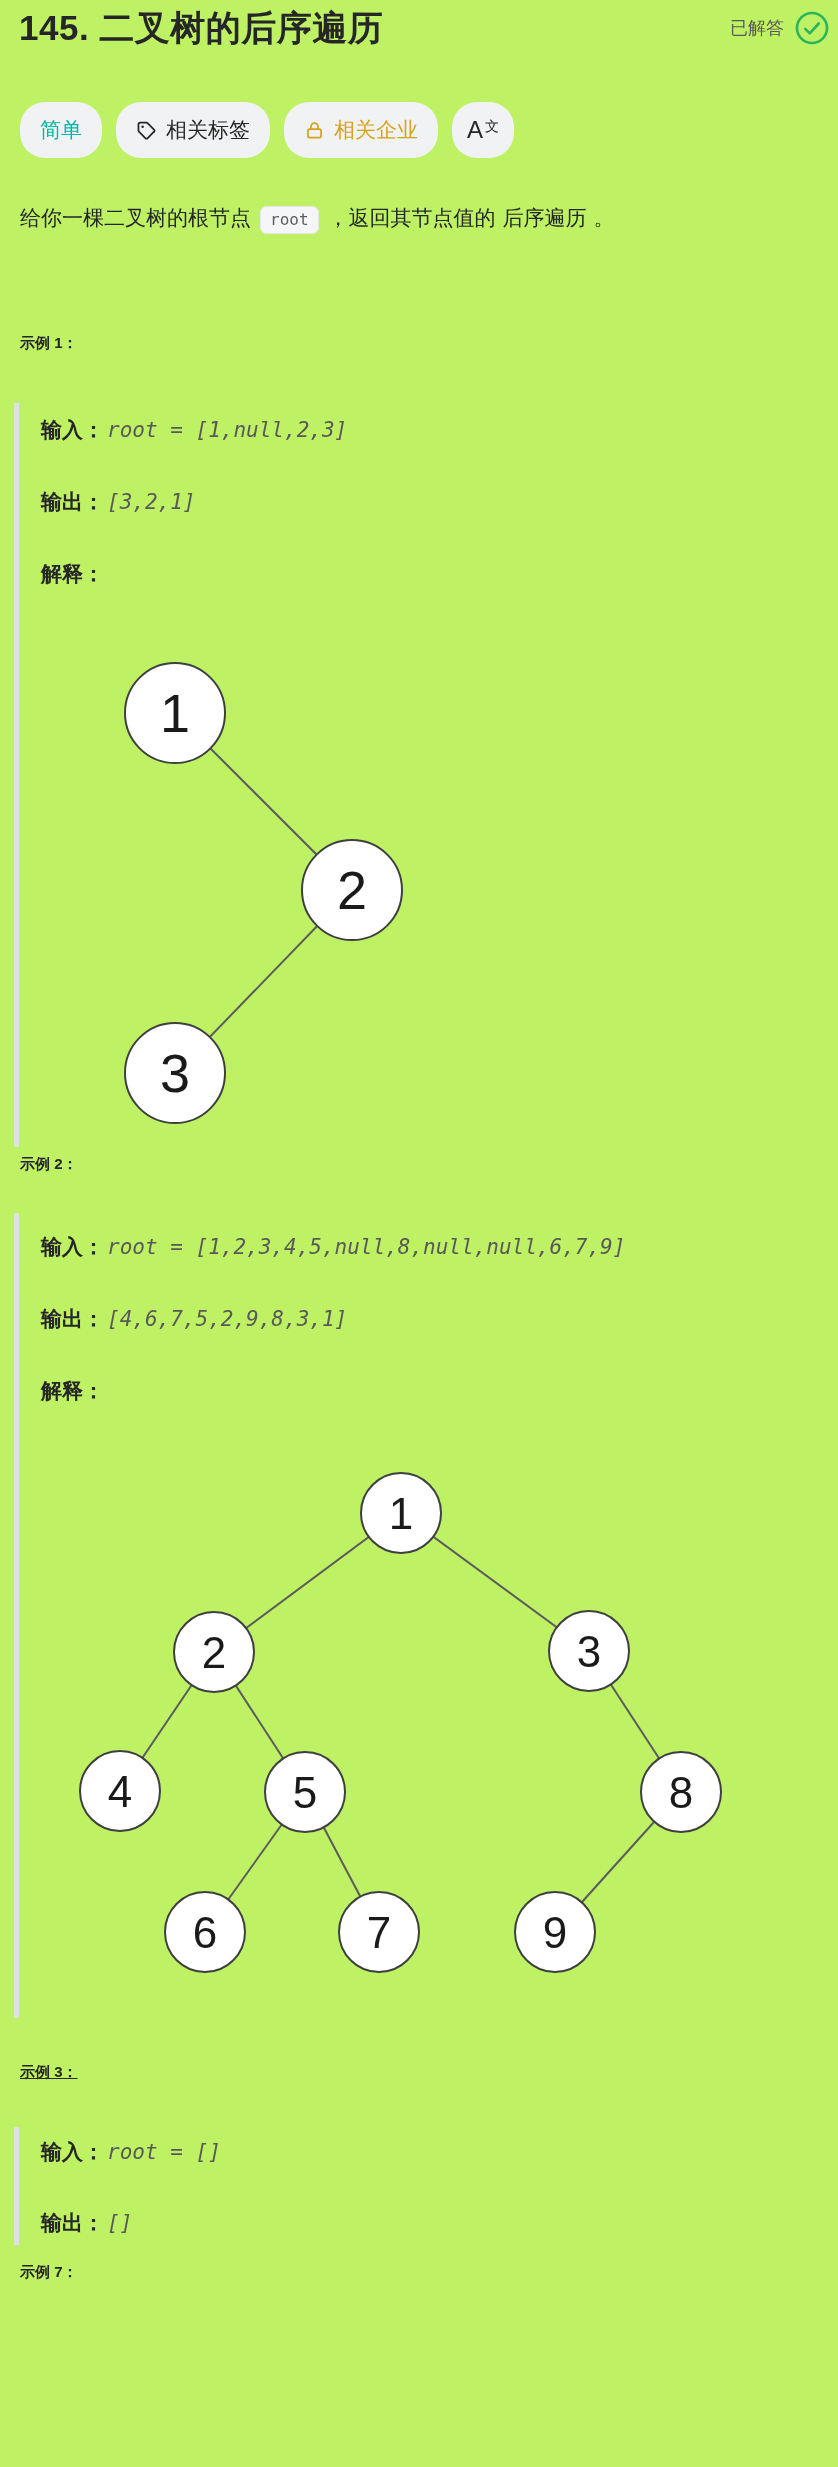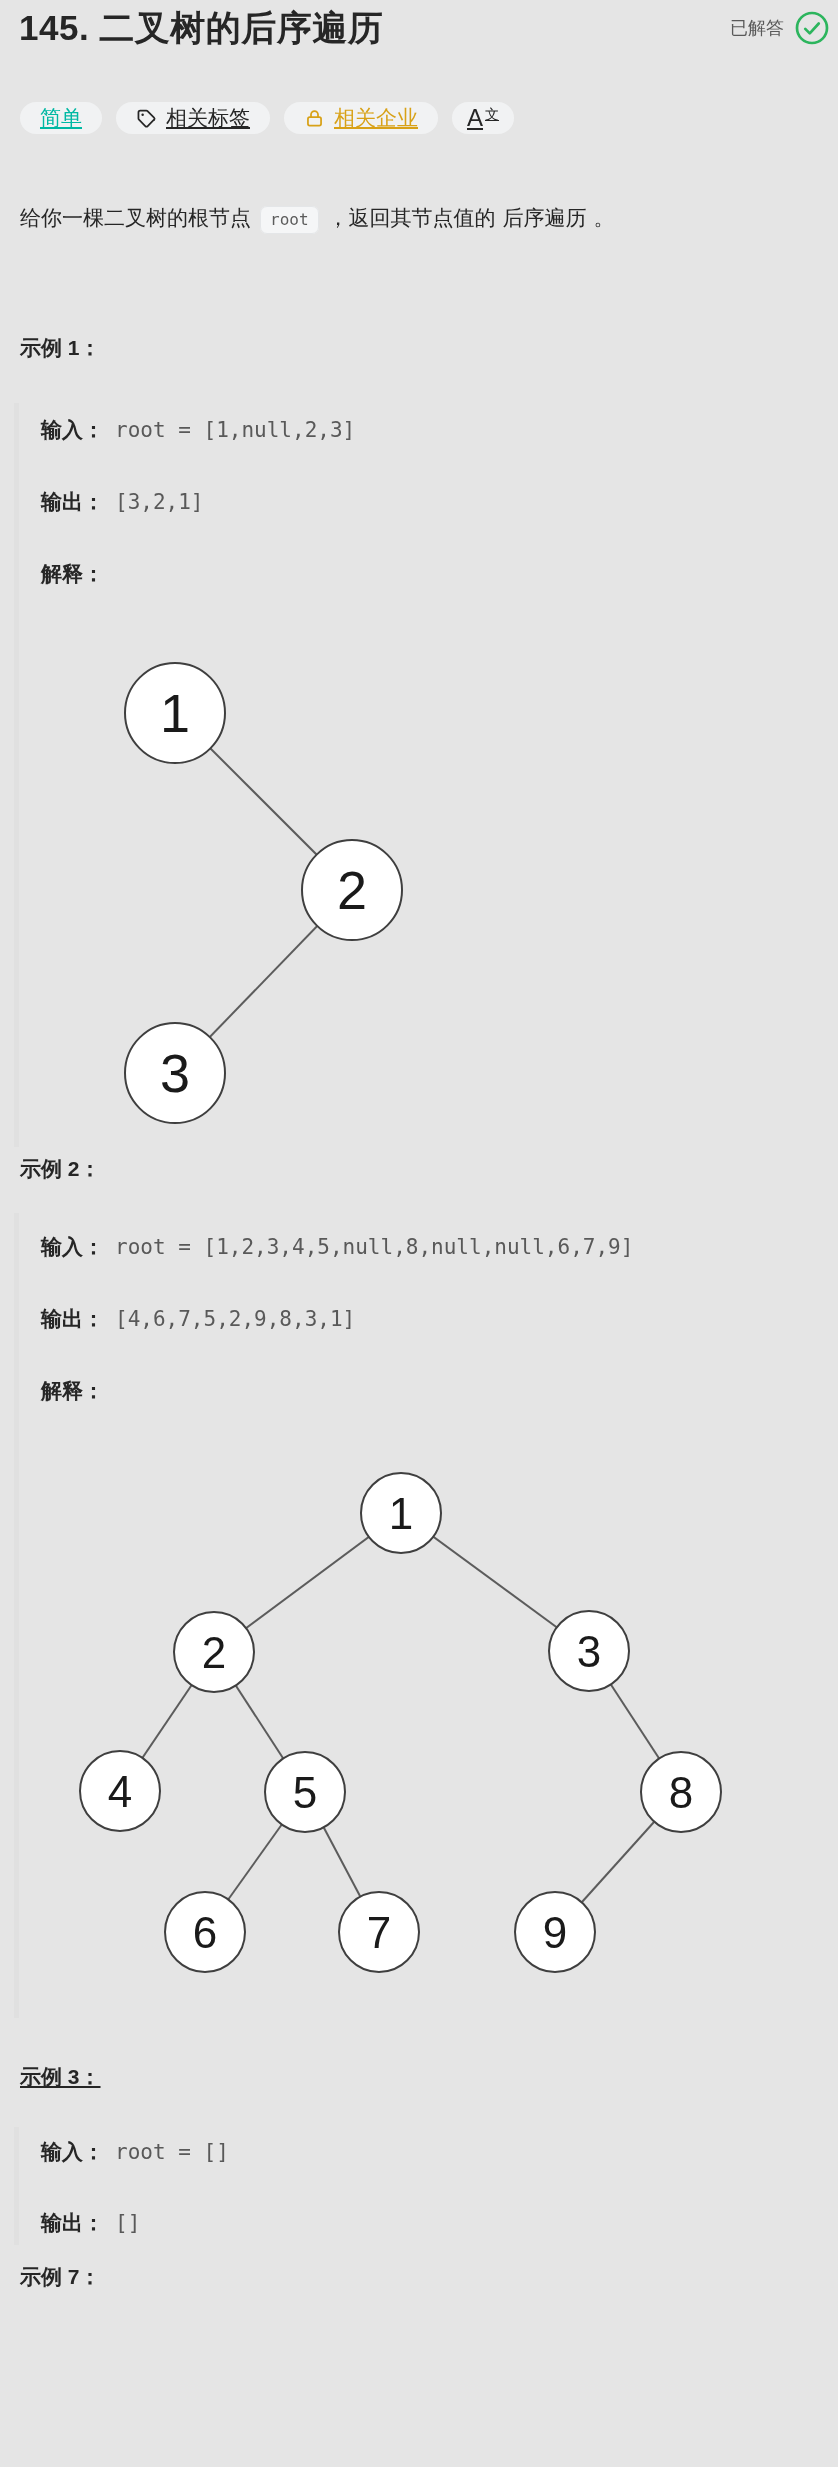--- a/index.html
+++ b/index.html
@@ -1,48 +1,48 @@
 <!DOCTYPE html>
 <html><head>
 <meta charset="utf-8">
 <style>
   html,body{margin:0;padding:0;background:#fff;}
-  .page{position:relative;width:838px;height:2467px;background:#e5e5e5;overflow:hidden;
+  .page{position:relative;width:838px;height:2467px;background:#bef264;overflow:hidden;
         font-family:"Liberation Sans","DejaVu Sans",sans-serif;color:#262626;}
   .abs{position:absolute;white-space:nowrap;}
 
   .title{left:19px;top:5px;font-size:35px;font-weight:700;letter-spacing:.5px;}
 
   .solved{right:8px;top:8px;display:flex;align-items:center;gap:10px;height:40px;}
   .solved-text{font-size:18px;color:#595959;}
   .check-icon{width:36px;height:36px;display:block;}
 
   .tags{left:20px;top:102px;display:flex;align-items:center;gap:14px;}
-  .pill{height:32px;display:inline-flex;align-items:center;gap:9px;padding:0 20px;
-        background:#f1f2f3;border-radius:25px;font-size:21px;color:#262626;cursor:pointer;text-decoration:underline;}
+  .pill{height:56px;display:inline-flex;align-items:center;gap:9px;padding:0 20px;
+        background:#f1f2f3;border-radius:25px;font-size:21px;color:#262626;cursor:pointer;}
   .pill.easy{color:#00b8a3;}
   .pill.company{color:#d8a117;}
   .pill-icon{width:21px;height:21px;display:block;flex:0 0 auto;}
   .pill.aw{padding:0 15px;gap:2px;}
   .aw-a{font-size:24px;}
   .aw-wen{font-size:14px;position:relative;top:-3px;}
 
   .desc{left:20px;top:201px;font-size:21px;line-height:33px;color:#262626;}
   .code-chip{font-family:"DejaVu Sans Mono","Liberation Mono",monospace;font-size:16px;
              background:#f5f6f7;border:1px solid #e4e6e8;border-radius:7px;
              padding:3px 9px 4px;color:#5c5c5c;margin:0 9px;}
   .desc-bold{font-weight:400;margin:12px 7px;}
 
-  .ex-h{left:20px;top:0;font-size:21px;font-weight:700;}
+  .ex-h{left:20px;top:0;font-size:15px;font-weight:700;}
 
   .example{position:absolute;left:14px;width:800px;border-left:5px solid #e0e0e0;}
   .exline{position:absolute;left:22px;font-size:21px;
           font-family:"DejaVu Sans Mono","Liberation Mono",monospace;}
   .exlabel{font-weight:700;color:#262626;font-family:"Liberation Sans","DejaVu Sans",sans-serif;}
-  .exvalue{color:#595959;margin-left:11px;}
+  .exvalue{color:#595959;margin-left:3px;font-style:italic;}
 
   .tree{position:absolute;}
   .tree line{stroke:#5c5c5c;stroke-width:2;}
   .tree circle{fill:#ffffff;stroke:#3f3f3f;stroke-width:2;}
   .tree text{fill:#1a1a1a;font-family:"Liberation Sans","DejaVu Sans",sans-serif;}
 </style>
 </head>
 <body>
 
 <div class="page">

